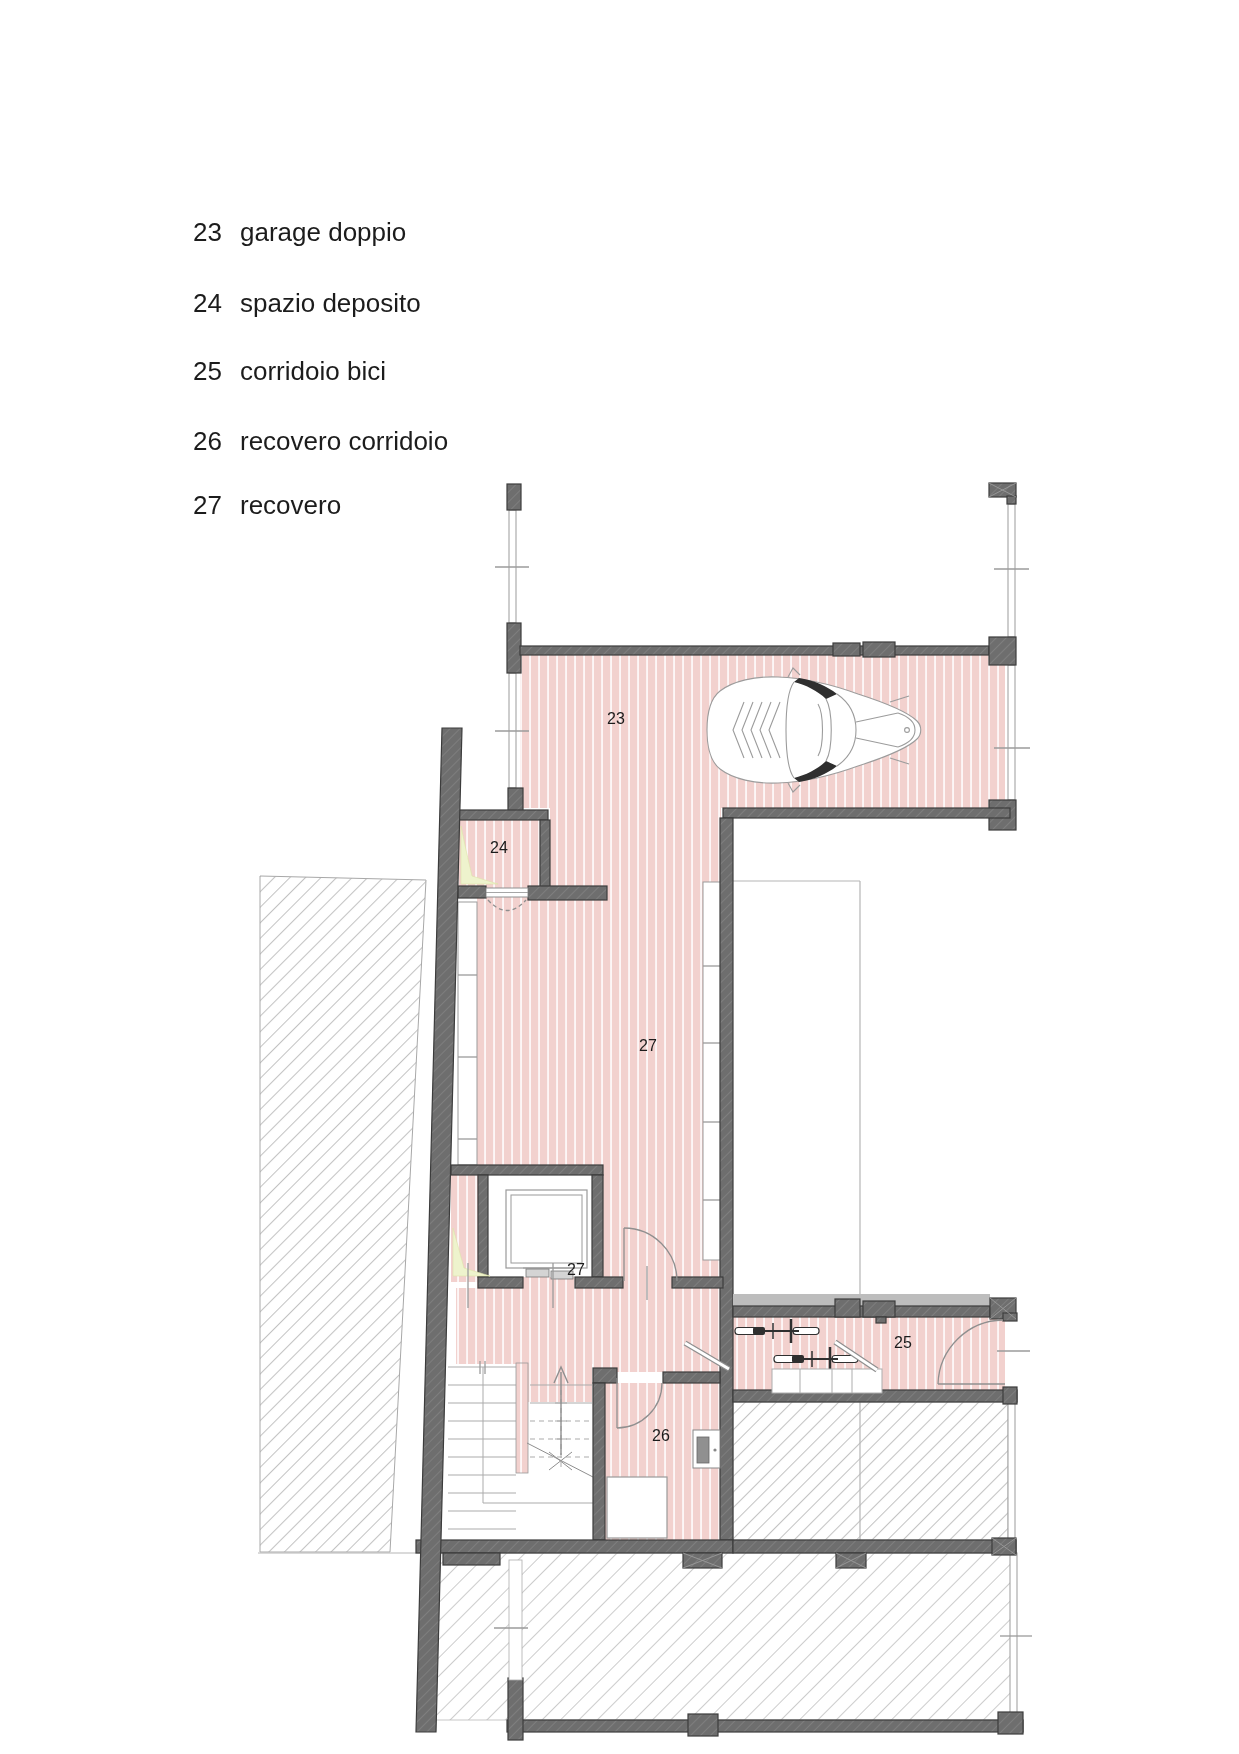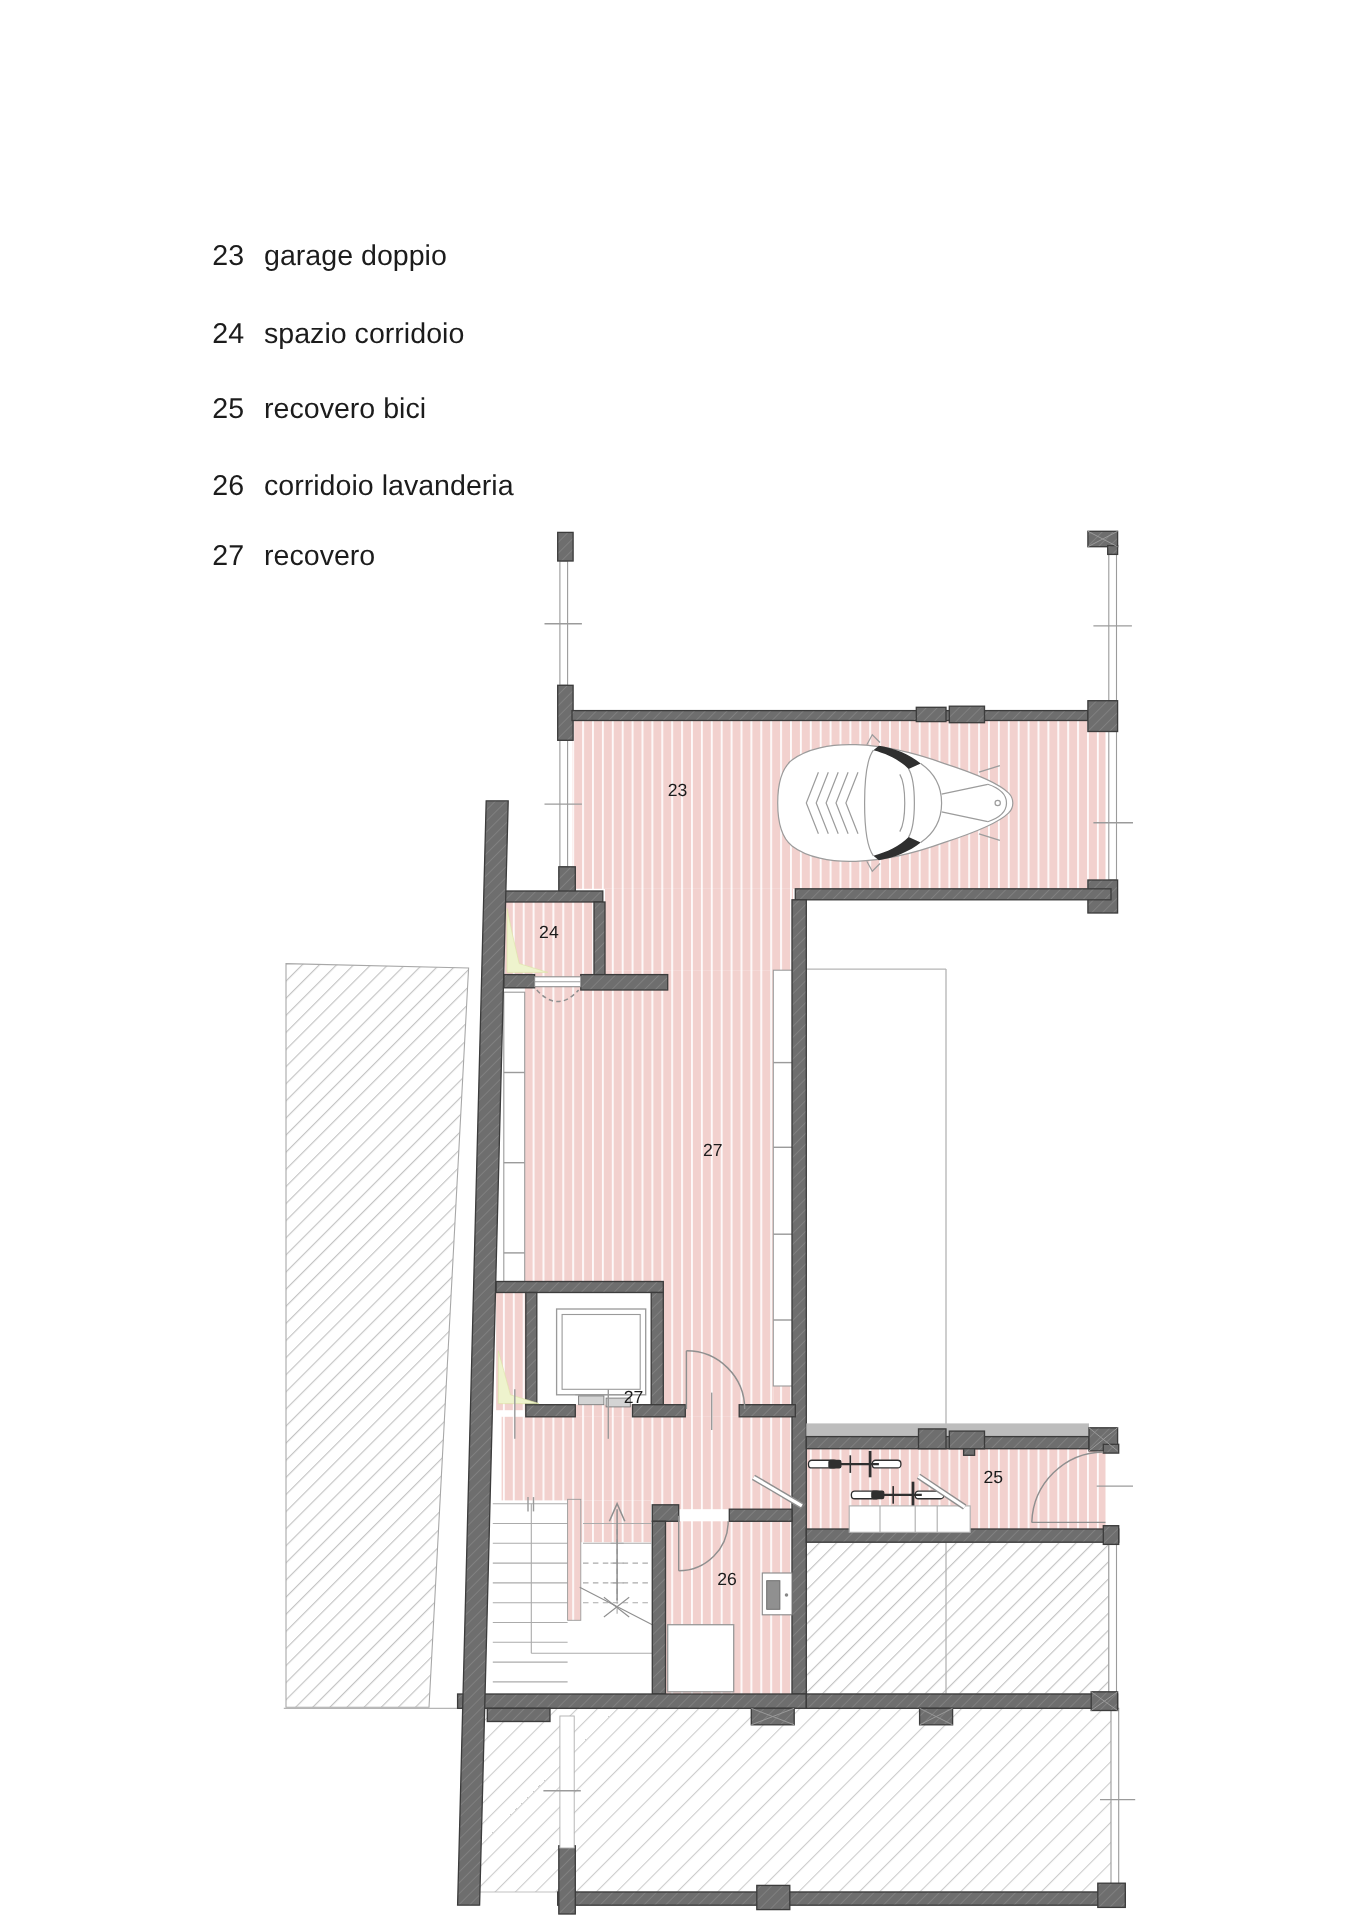--- a/index.html
+++ b/index.html
@@ -31,23 +31,23 @@
   .dark{fill:#2f2f2f;stroke:none;}
   .door{stroke:#8f8f8f;stroke-width:1.3;fill:none;}
   .tread{stroke:#ababab;stroke-width:1;fill:none;}
   .rlabel{fill:var(--text);font-family:"Liberation Sans",sans-serif;font-size:16px;}
 </style>
 </head>
 <body>
 
 <div id="legend">
   <div class="legend-row"><span class="num">23</span><span>garage doppio</span></div>
-  <div class="legend-row"><span class="num">24</span><span>spazio corridoio</span></div>
-  <div class="legend-row"><span class="num">25</span><span>recovero bici</span></div>
-  <div class="legend-row"><span class="num">26</span><span>corridoio lavanderia</span></div>
+  <div class="legend-row"><span class="num">24</span><span>spazio deposito</span></div>
+  <div class="legend-row"><span class="num">25</span><span>corridoio bici</span></div>
+  <div class="legend-row"><span class="num">26</span><span>recovero corridoio</span></div>
   <div class="legend-row"><span class="num">27</span><span>recovero</span></div>
 </div>
 
 <svg width="1239" height="1754" viewBox="0 0 1239 1754">
   <defs>
     <pattern id="wallTex" width="7" height="7" patternUnits="userSpaceOnUse" patternTransform="rotate(45)">
       <rect class="wallbase" width="7" height="7"></rect>
       <line x1="0" y1="0" x2="0" y2="7" stroke="#8d8d8d" stroke-width="1"></line>
     </pattern>
     <pattern id="pinkHatch" width="9" height="9" patternUnits="userSpaceOnUse">

